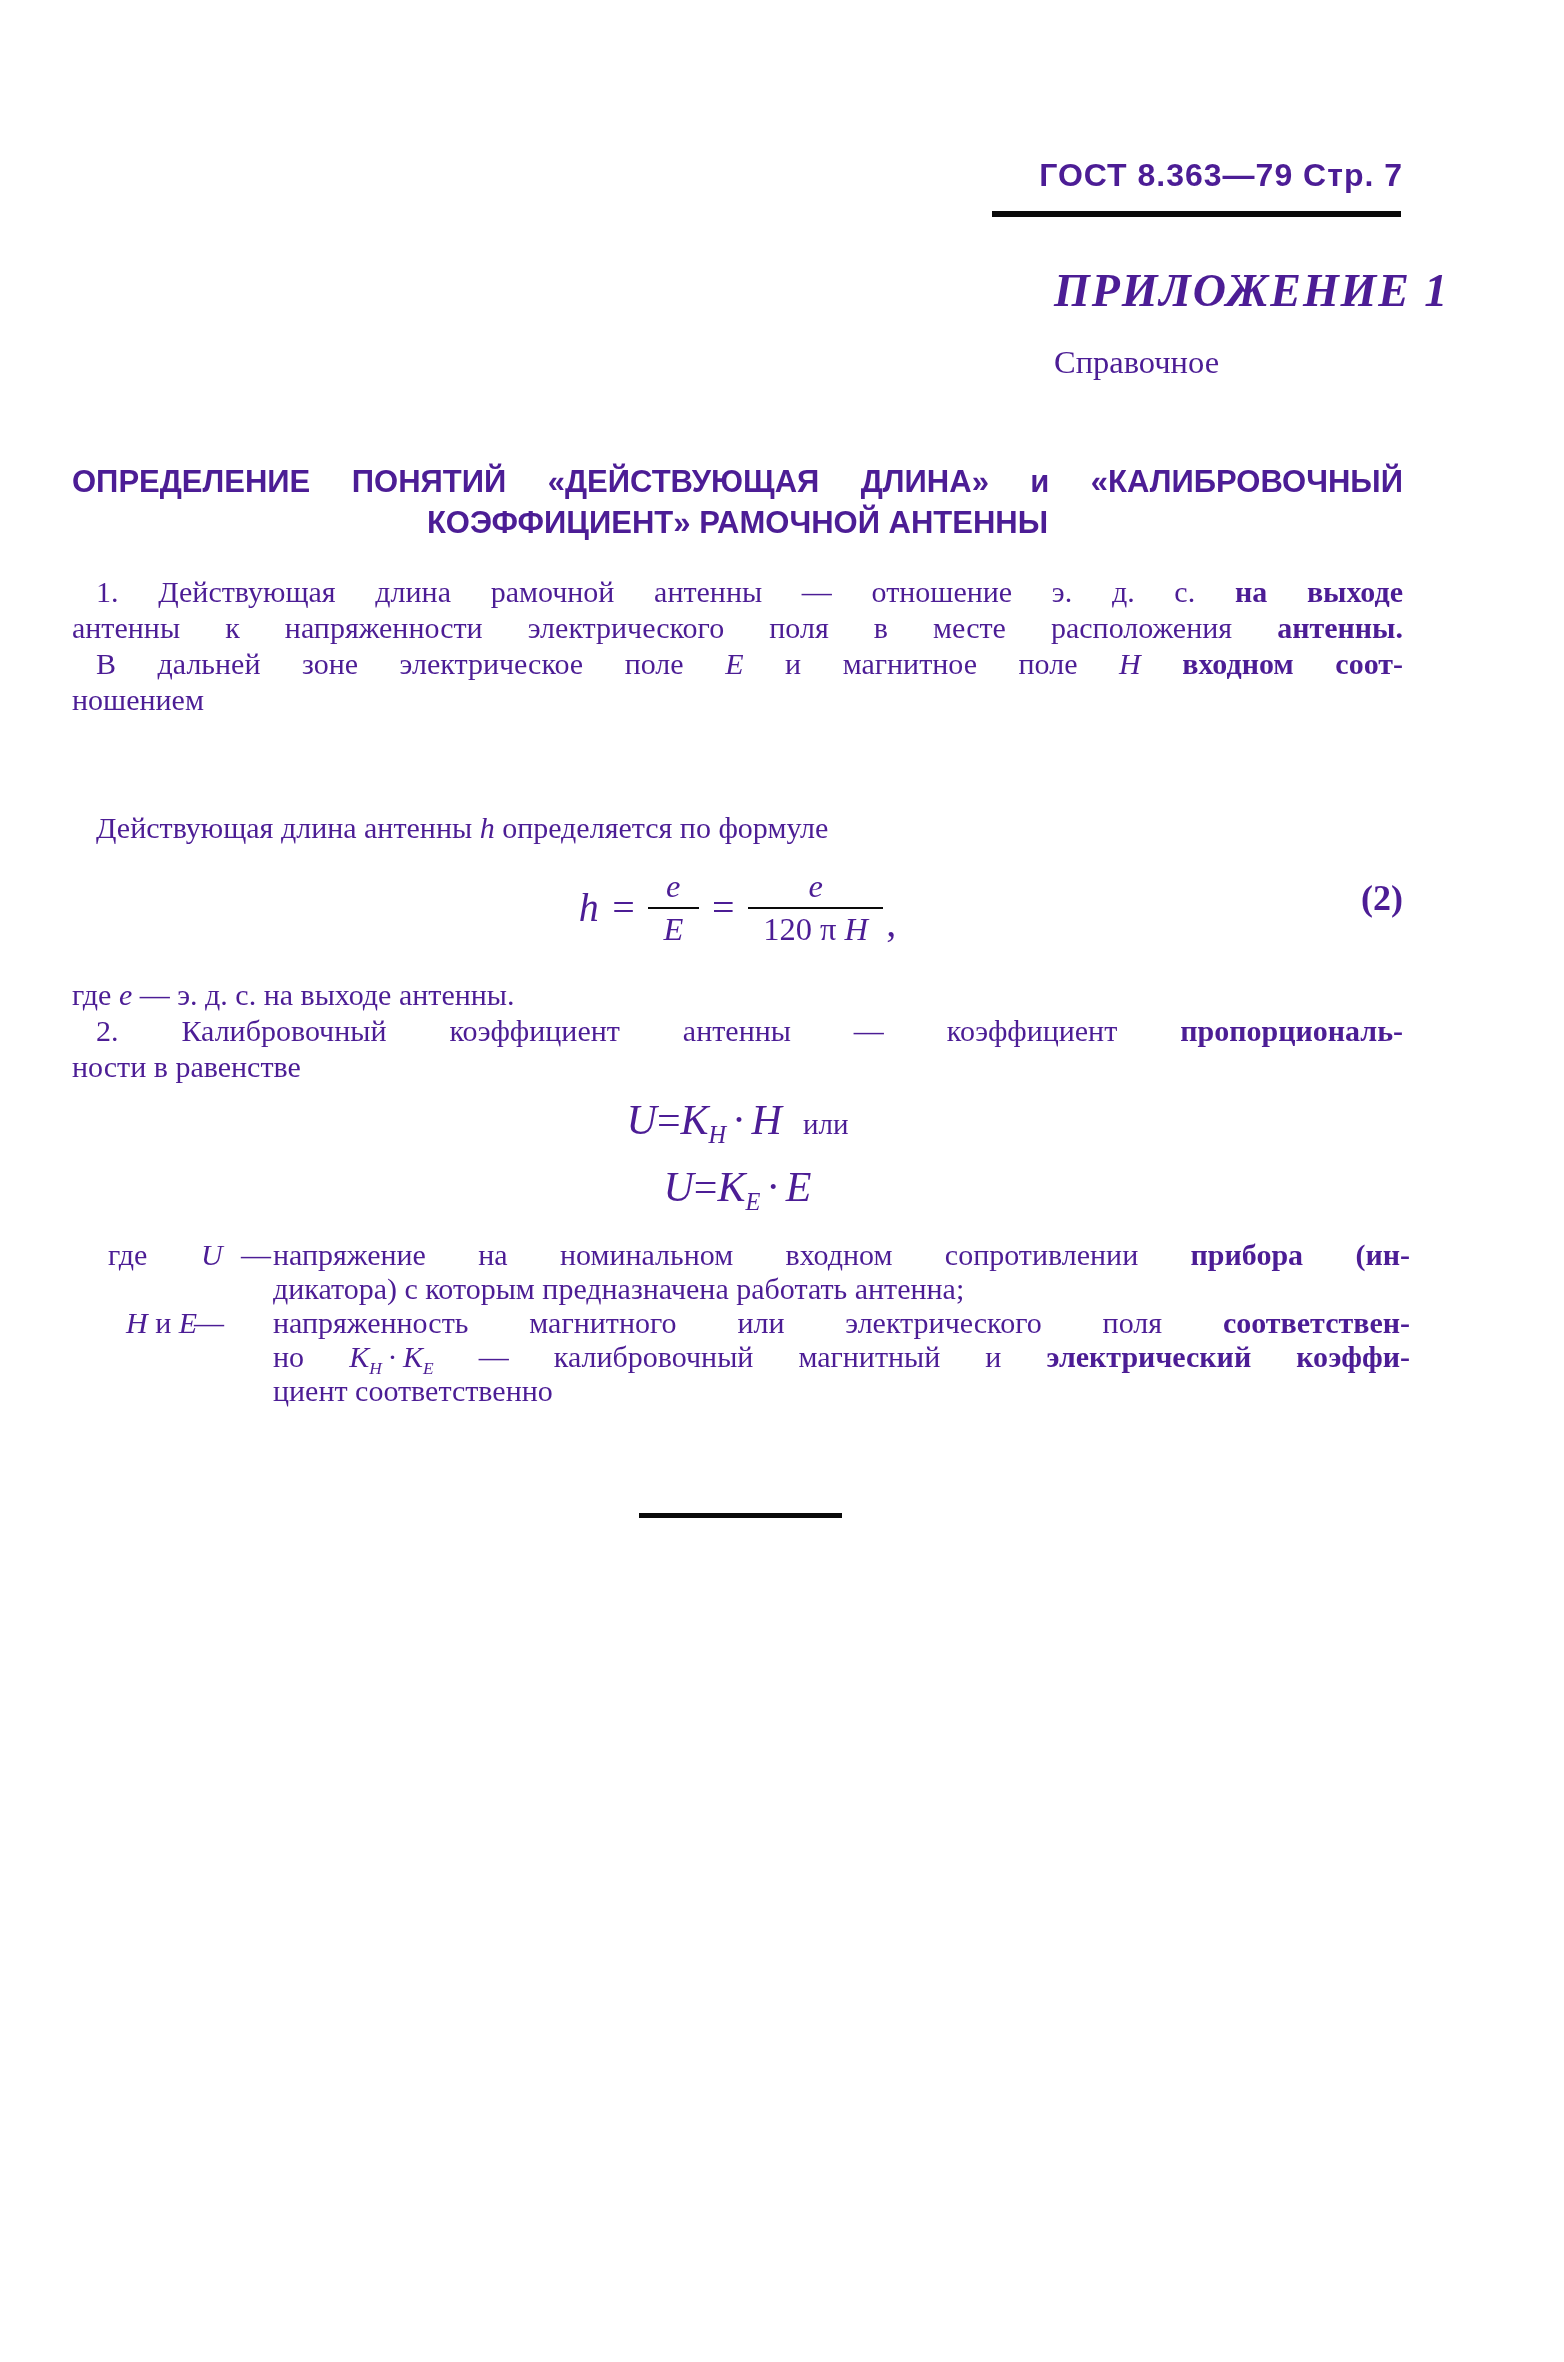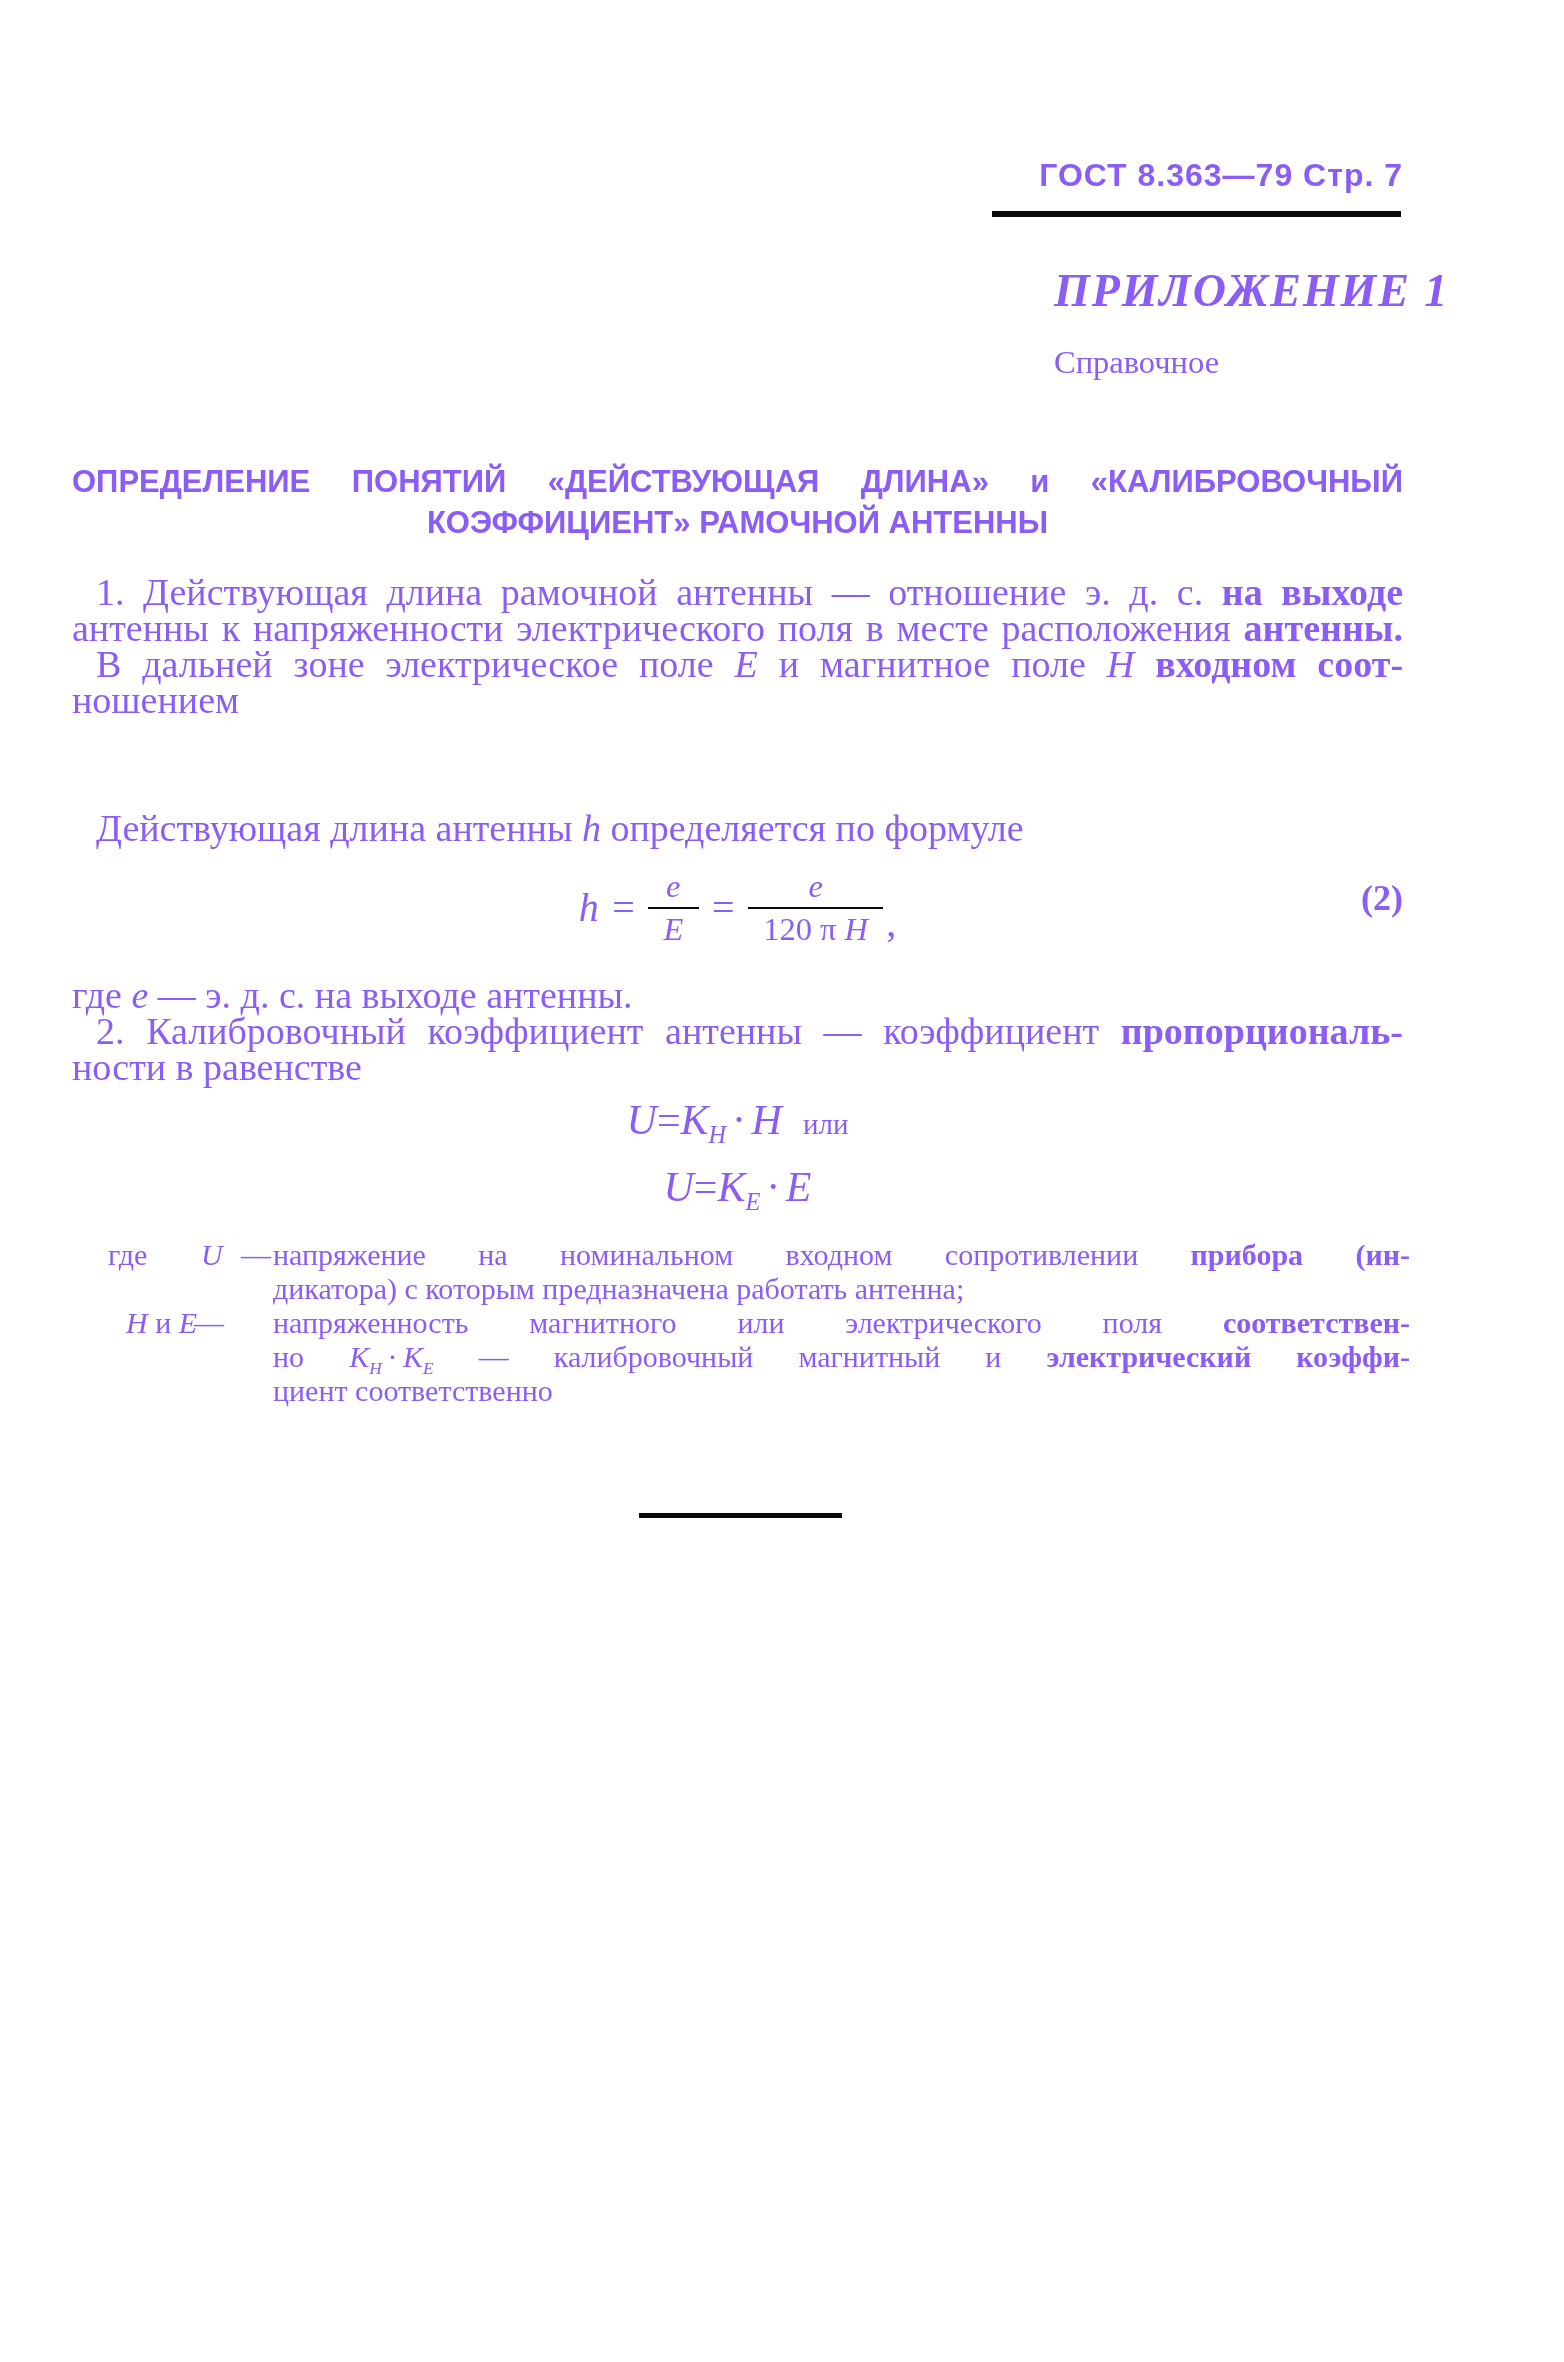--- a/index.html
+++ b/index.html
@@ -1,20 +1,20 @@
 <!DOCTYPE html>
 <html><head>
 <meta charset="utf-8">
 <style>
   html,body { margin:0; padding:0; background:#e8e8e8; }
   .page {
     position:relative;
     width:1565px; height:2363px;
     background:#ffffff;
-    color:#8b5cf6;
+    color:#4c1d95;
     font-family:"Liberation Serif", serif;
     overflow:hidden;
     margin:0 auto;
   }
 
   
   .gost-header {
     position:absolute; top:157px; left:994px; width:409px;
     font-family:"Liberation Sans", sans-serif;
     font-weight:bold; font-size:32px; letter-spacing:1px;
@@ -39,21 +39,21 @@
   
   .doc-title {
     position:absolute; top:461px; left:72px; width:1331px;
     font-family:"Liberation Sans", sans-serif;
     font-weight:bold; font-size:31px; line-height:41px;
   }
   .doc-title .t1 { text-align:justify; text-align-last:justify; }
   .doc-title .t2 { text-align:center; }
 
   
-  .body-block { font-size:38px; line-height:36px; }
+  .body-block { font-size:30px; line-height:36px; }
   .jline { text-align:justify; text-align-last:justify; }
   .indent { text-indent:24px; }
   .var { font-style:italic; }
   .b { font-weight:bold; }
 
   .para-intro { position:absolute; top:574px; left:72px; width:1331px; }
   .para-formula-intro { position:absolute; top:810px; left:96px; }
   .para-where-e { position:absolute; top:977px; left:72px; }
   .para-calib { position:absolute; top:1013px; left:72px; width:1331px; }
 

